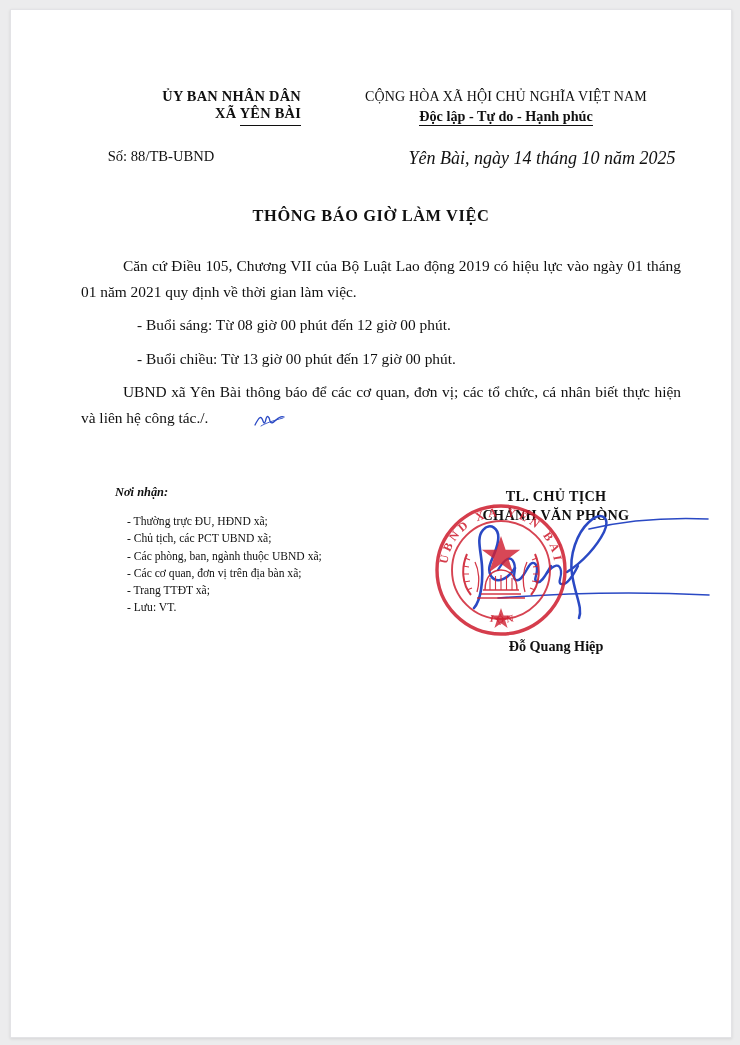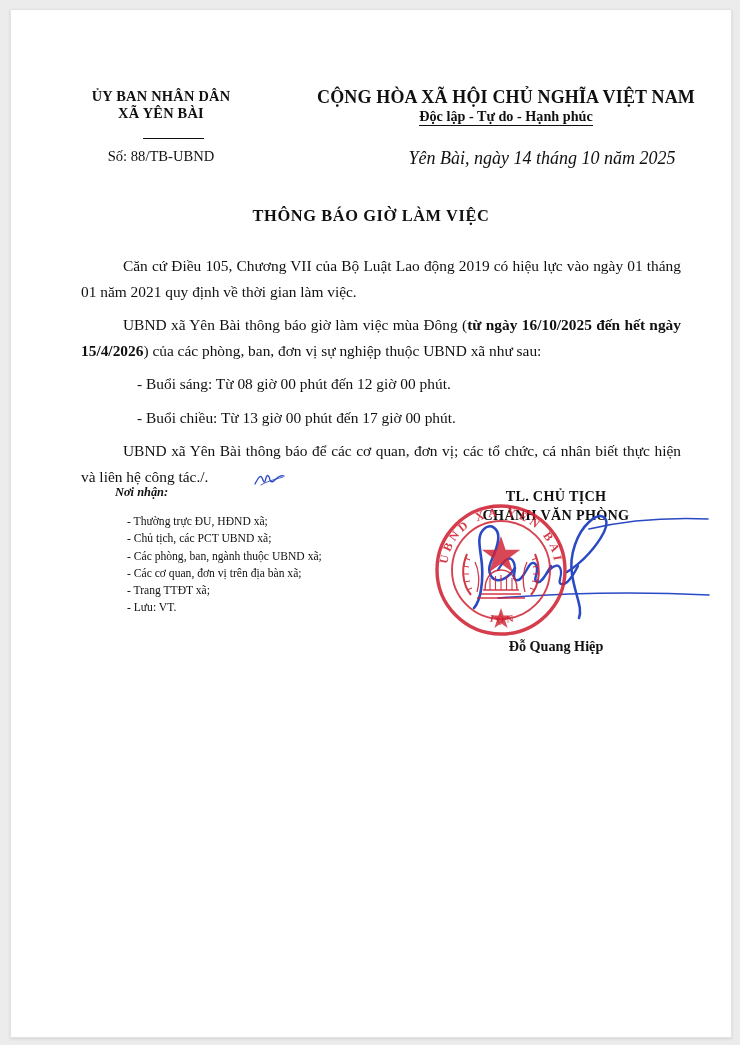--- a/index.html
+++ b/index.html
@@ -38,21 +38,21 @@
   
   .header {
     position: absolute;
     top: 78px;
     left: 0;
     width: 720px;
     display: flex;
   }
   .hdr-left {
     width: 290px;
-    text-align: center;
+    text-align: right;
     padding-left: 10px;
     box-sizing: border-box;
   }
   .hdr-right {
     width: 410px;
     text-align: center;
     box-sizing: border-box;
   }
   .org-line1 {
     font-size: 14.4px;
@@ -61,25 +61,25 @@
     line-height: 17px;
   }
   .org-line2 {
     font-size: 14.4px;
     font-weight: bold;
     letter-spacing: 0.25px;
     line-height: 17px;
   }
   .org-line2 .ul-part {
     border-bottom: 1.1px solid #101010;
-    padding-bottom: 17px;
+    padding-bottom: 4px;
   }
   .nation-line1 {
-    font-size: 18px;
-    font-weight: bold;
+    font-size: 14px;
+    font-weight: normal;
     letter-spacing: 0.15px;
     line-height: 18px;
   }
   .nation-line2 {
     font-size: 14.2px;
     font-weight: bold;
     line-height: 18px;
     margin-top: 1px;
   }
   .nation-line2 span {
@@ -237,21 +237,20 @@
     <div class="subhdr">
       <div class="doc-number">Số: 88/TB-UBND</div>
       <div class="doc-date">Yên Bài, ngày 14 tháng 10 năm 2025</div>
     </div>
 
     <div class="doc-title">THÔNG BÁO GIỜ LÀM VIỆC</div>
 
     <div class="body-block">
       <div class="para">Căn cứ Điều 105, Chương VII của Bộ Luật Lao động 2019 có hiệu lực vào ngày 01 tháng 01 năm 2021 quy định về thời gian làm việc.</div>
 
-      <div class="para"><span>UBND xã Yên Bài thông báo giờ làm việc mùa Đông (</span><span class="b">từ ngày 16/10/2025 đến hết ngày 15/4/2026</span><span>) của các phòng, ban, đơn vị sự nghiệp thuộc UBND xã như sau:</span></div>
 
       <div class="bullet">- Buổi sáng: Từ 08 giờ 00 phút đến 12 giờ 00 phút.</div>
       <div class="bullet">- Buổi chiều: Từ 13 giờ 00 phút đến 17 giờ 00 phút.</div>
 
       <div class="para"><span>UBND xã Yên Bài thông báo để các cơ quan, đơn vị; các tổ chức, cá nhân biết thực hiện và liên hệ công tác./.</span><span class="ink-initial">
            <svg width="34" height="16" viewBox="0 0 34 16">
              <path d="M3 13 C7 5, 9 3, 11 9 C12 12, 13 12, 14 7 C15 3, 17 4, 18 9
                       C19 12, 21 11, 24 8 C27 5, 30 4, 32 5" stroke="#2a49c4" stroke-width="1.3" fill="none" stroke-linecap="round"></path>
              <path d="M9 14 C14 11, 20 9, 31 6" stroke="#2a49c4" stroke-width="0.9" fill="none" stroke-linecap="round"></path>
            </svg>

